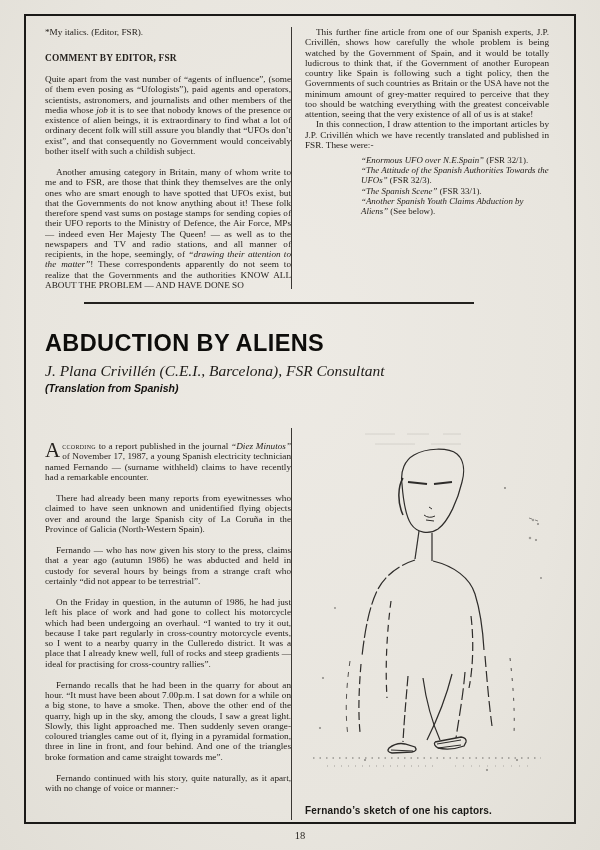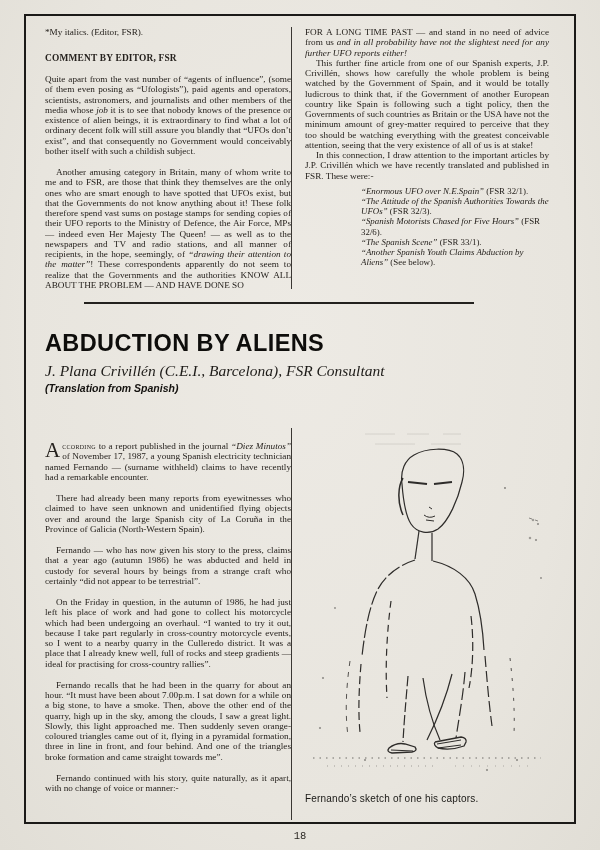--- a/index.html
+++ b/index.html
@@ -73,51 +73,49 @@
   .article-section .col-left{padding-top:2px;}
   .dropcap{
     float:left;font-size:21px;line-height:18px;
     padding-right:2px;font-weight:normal;
   }
   .figure-col{position:relative;}
   .sketch-svg{display:block;}
   .sketch-svg path,.sketch-svg circle{stroke:#2e2c2a;fill:none;}
   .figure-caption{
     font-family:"Liberation Sans","DejaVu Sans",sans-serif;
-    font-weight:normal;font-size:10px;margin-top:5px;color:#191815;
+    font-weight:bold;font-size:10px;margin-top:17px;color:#191815;
     letter-spacing:.2px;
   }
   
   .page-number{
     position:absolute;left:0;top:830px;width:600px;
-    text-align:center;font-size:10.5px;color:#2a2723;font-family:Liberation Mono, monospace;
+    text-align:center;font-size:10.5px;color:#2a2723;
   }
 </style>
 </head>
 <body>
 
 <div class="frame"></div>
 
 <div class="top-section">
 
   <div class="col-left">
     <div class="note">*My italics. (Editor, FSR).</div>
     <div class="comment-heading">COMMENT BY EDITOR, FSR</div>
     <div class="body-text"><span>Quite apart from the vast number of “agents of influence”, (some of them even posing as “Ufologists”), paid agents and operators, scientists, astronomers, and journalists and other members of the media whose </span><span class="it">job</span><span> it is to see that nobody knows of the presence or existence of alien beings, it is extraordinary to find what a lot of ordinary decent folk will still assure you blandly that “UFOs don’t exist”, and that consequently no Government would conceivably bother itself with such a childish subject.</span></div>
     <div class="body-text ind"><span>Another amusing category in Britain, many of whom write to me and to FSR, are those that think they themselves are the only ones who are smart enough to have spotted that UFOs exist, but that the Governments do not know anything about it! These folk therefore spend vast sums on postage stamps for sending copies of their UFO reports to the Ministry of Defence, the Air Force, MPs — indeed even Her Majesty The Queen! — as well as to the newspapers and TV and radio stations, and all manner of recipients, in the hope, seemingly, of </span><span class="it">“drawing their attention to the matter”</span><span>! These correspondents apparently do not seem to realize that the Governments and the authorities KNOW ALL ABOUT THE PROBLEM — AND HAVE DONE SO</span></div>
   </div>
 
   <div class="col-right">
-    <div class="body-text"><span>FOR A LONG TIME PAST — and stand in no need of advice from us </span><span class="it">and in all probability have not the slightest need for any further UFO reports either!</span></div>
     <div class="body-text ind">This further fine article from one of our Spanish experts, J.P. Crivillén, shows how carefully the whole problem is being watched by the Government of Spain, and it would be totally ludicrous to think that, if the Government of another European country like Spain is following such a tight policy, then the Governments of such countries as Britain or the USA have not the minimum amount of grey-matter required to perceive that they too should be watching everything with the greatest conceivable attention, seeing that the very existence of all of us is at stake!</div>
     <div class="body-text ind">In this connection, I draw attention to the important articles by J.P. Crivillén which we have recently translated and published in FSR. These were:-</div>
     <div class="citations">
       <div class="citation"><span class="cit-title">“Enormous UFO over N.E.Spain”</span><span class="cit-ref"> (FSR 32/1).</span></div>
       <div class="citation"><span class="cit-title">“The Attitude of the Spanish Authorities Towards the UFOs”</span><span class="cit-ref"> (FSR 32/3).</span></div>
-      <div class="citation"><span class="cit-title">“Spanish Motorists Chased for Five Hours”</span><span class="cit-ref"> (FSR 32/6).</span></div>
       <div class="citation"><span class="cit-title">“The Spanish Scene”</span><span class="cit-ref"> (FSR 33/1).</span></div>
       <div class="citation"><span class="cit-title">“Another Spanish Youth Claims Abduction by Aliens”</span><span class="cit-ref"> (See below).</span></div>
     </div>
   </div>
 </div>
 
 <div class="section-rule"></div>
 
 <div class="article-header">
   <div class="headline">

